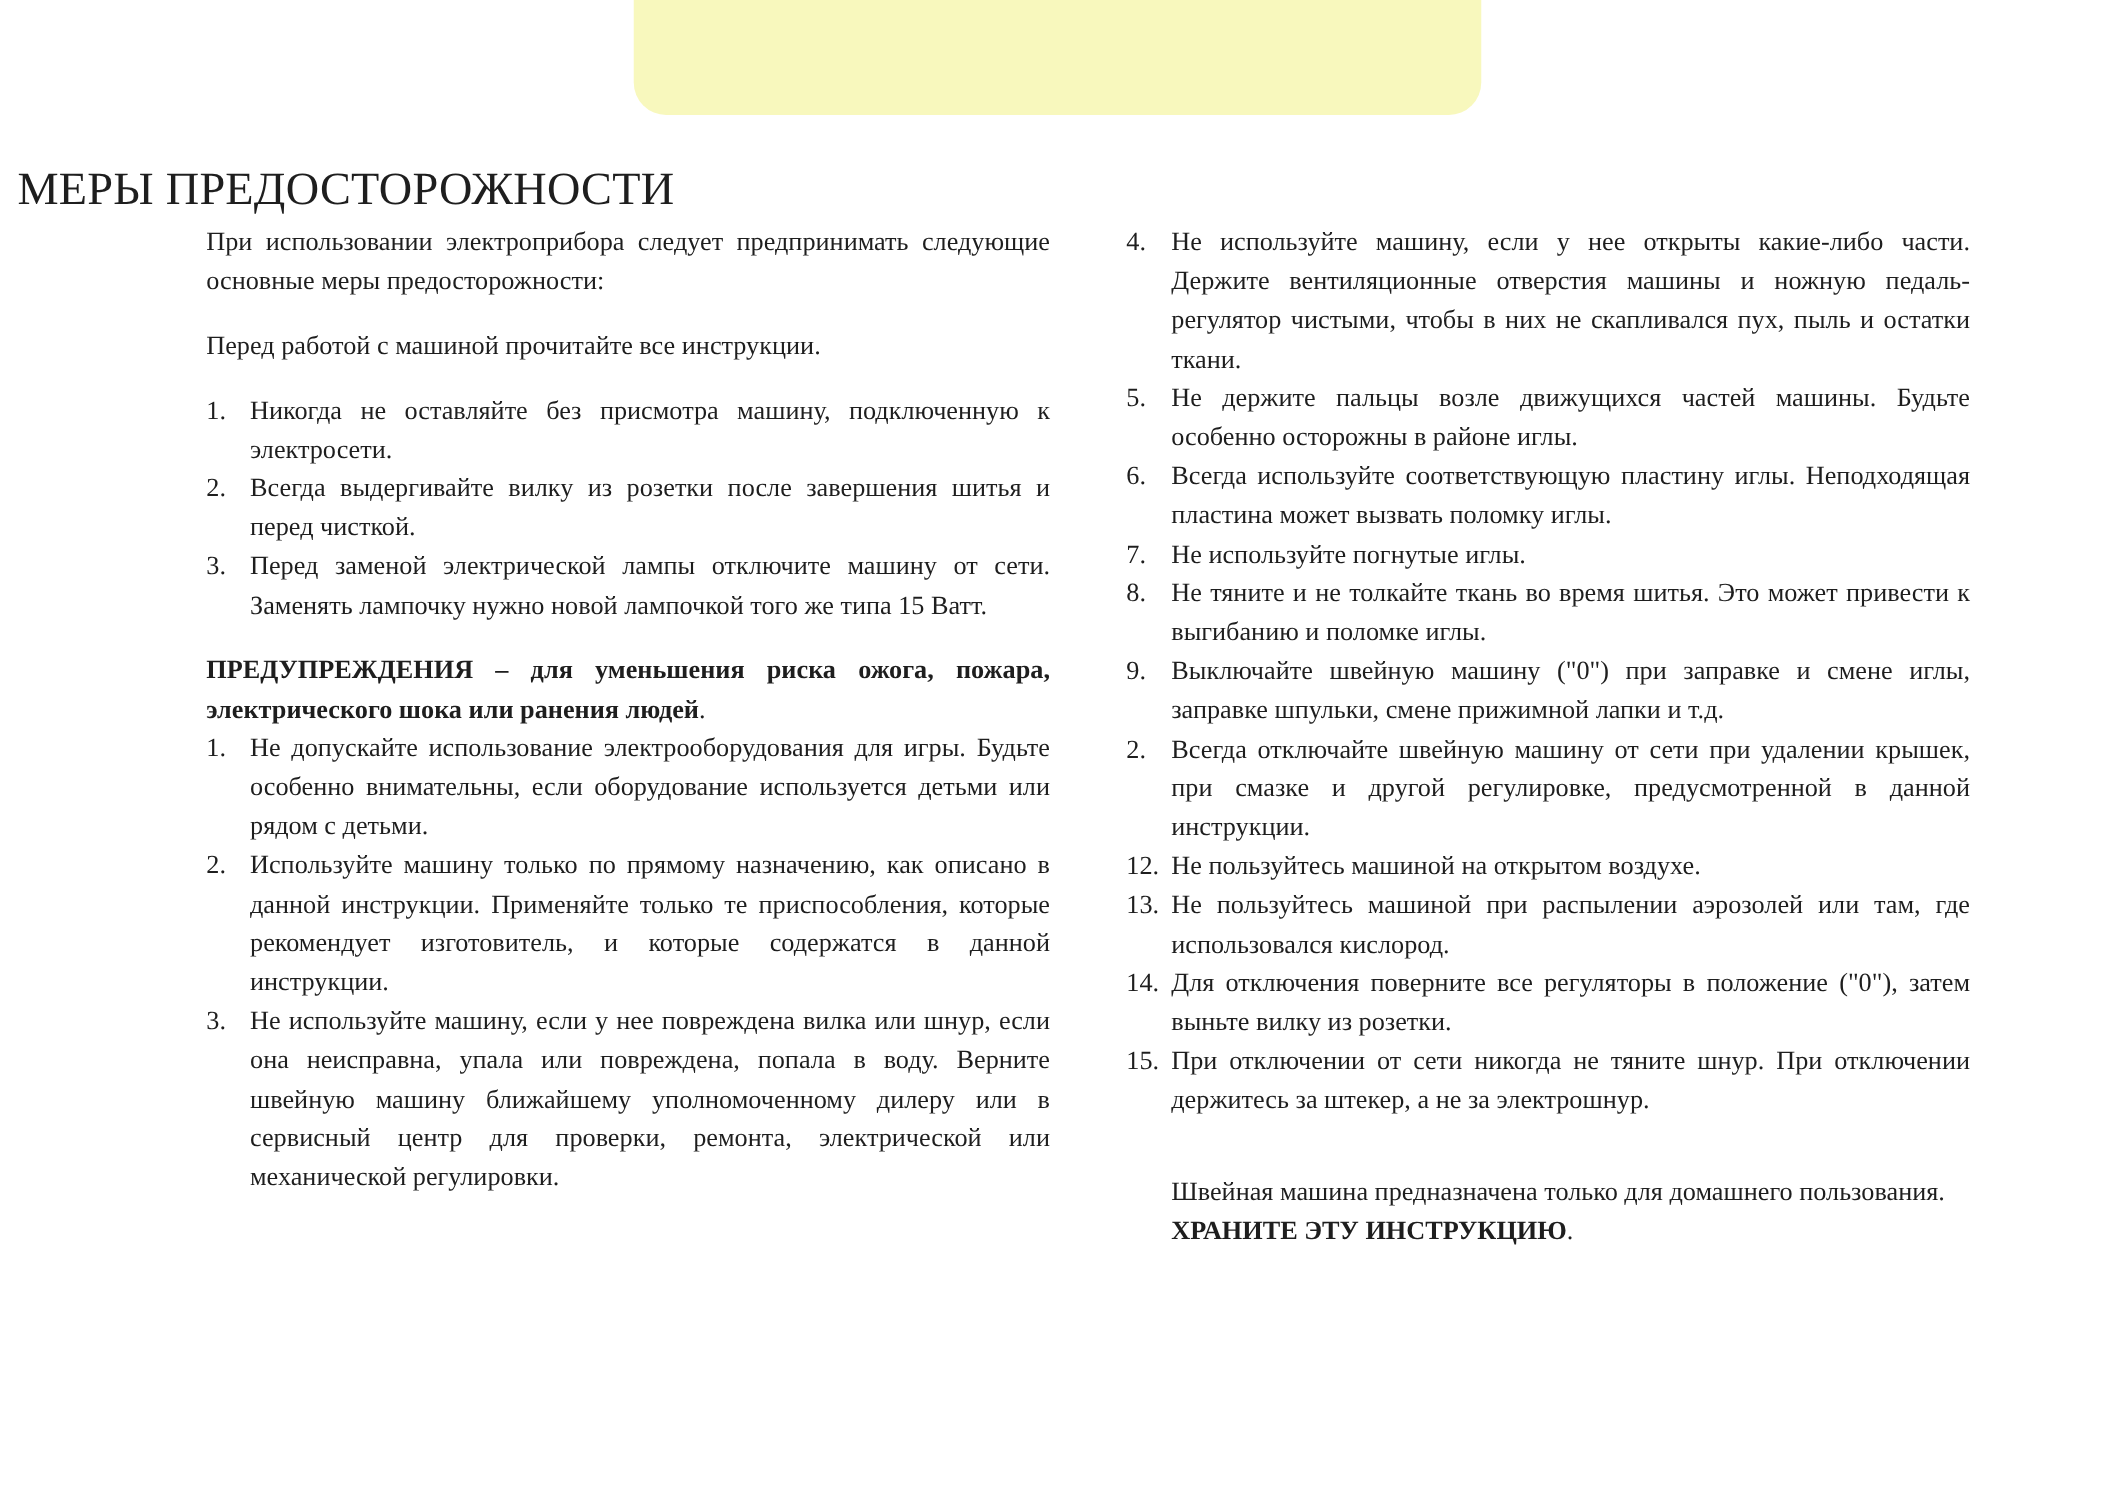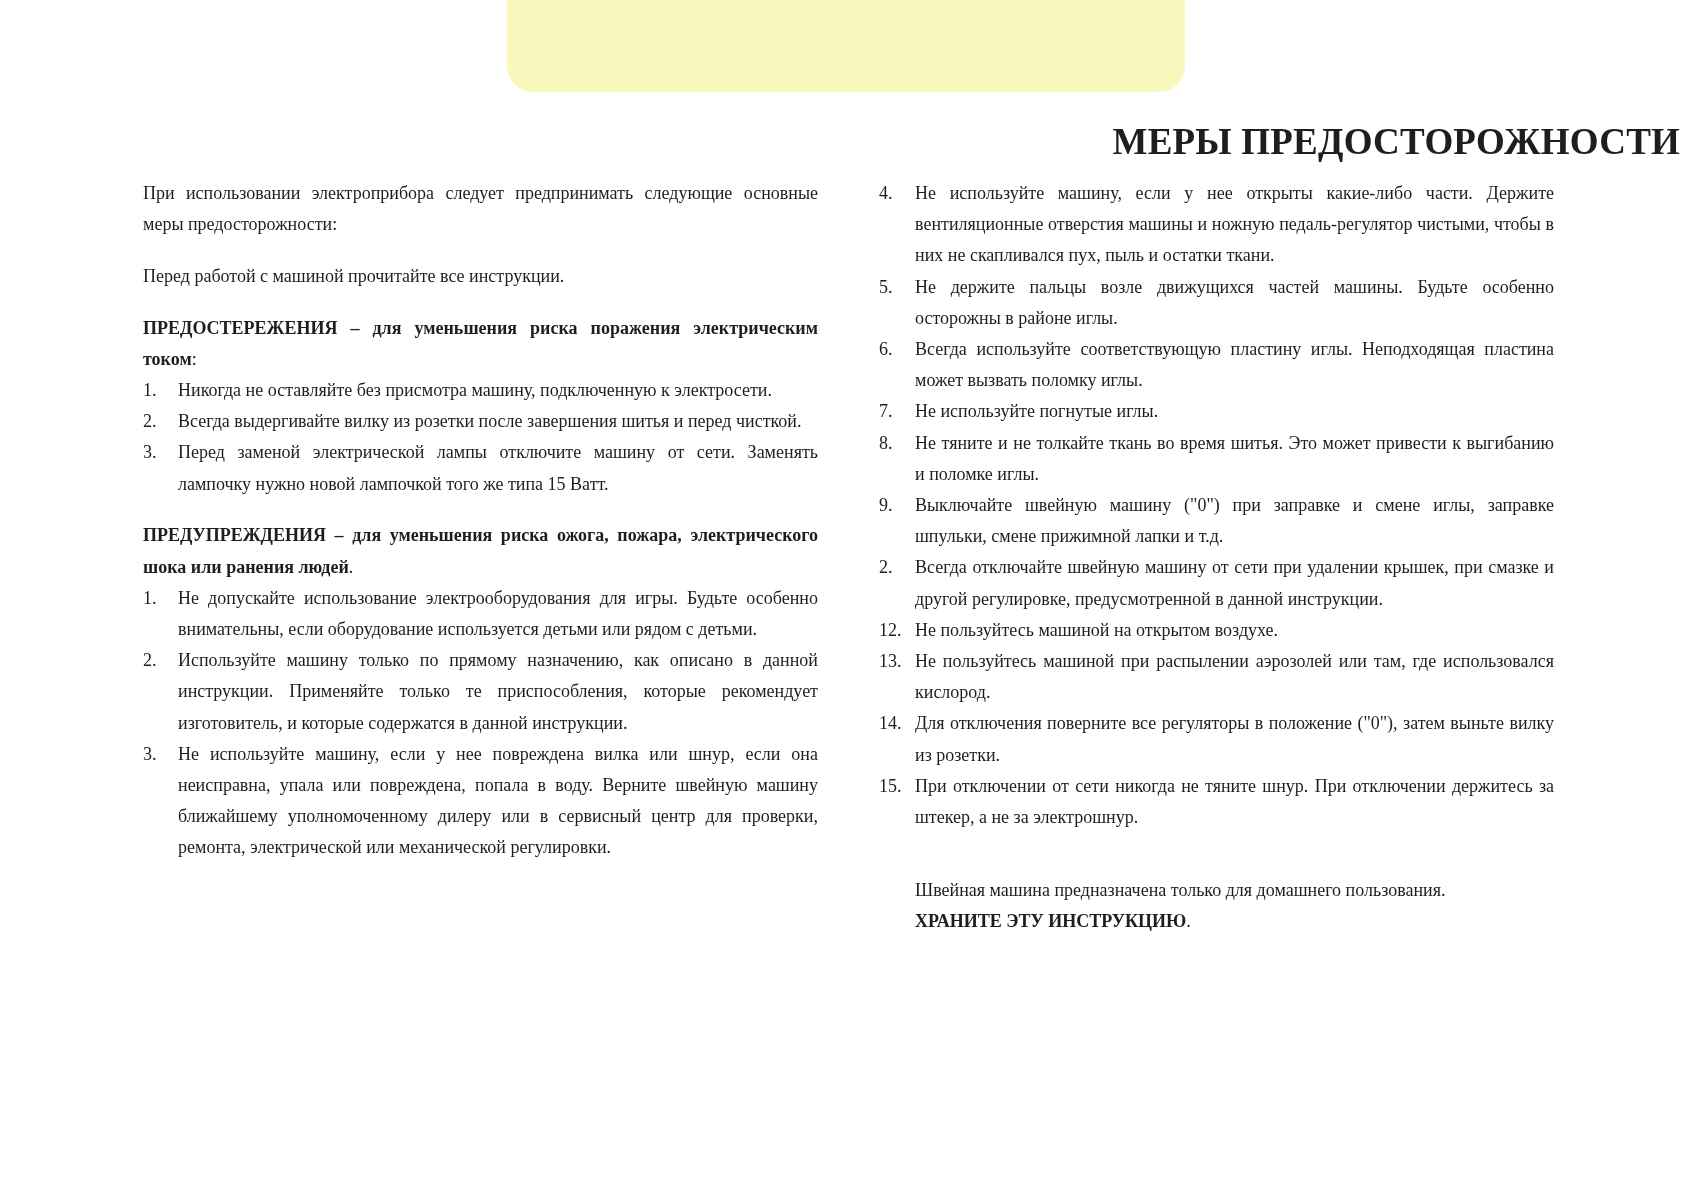--- a/index.html
+++ b/index.html
@@ -9,28 +9,29 @@
       color: #1e1e1e;
     }
     .top-tab {
       position: absolute; left: 507px; top: -10px;
       width: 678px; height: 102px;
       background: #f8f8bd;
       border-radius: 0 0 26px 26px;
     }
     .page-title {
       position: absolute; left: 0; right: 0; top: 116px;
-      text-align: right;
-      font-size: 37px; font-weight: bold; letter-spacing: 0.2px;
-      margin: 4px; line-height: 44px;
+      text-align: left;
+      font-size: 37px; font-weight: normal; letter-spacing: 0.2px;
+      margin: 14px; line-height: 44px;
     }
     .col {
       position: absolute; top: 178px;
-      font-size: 18px; line-height: 31.2px;
+      font-size: 21px; line-height: 31.2px;
       text-align: justify;
+      margin-left: 22px;
     }
     .col-left { left: 143px; width: 675px; }
     .col-right { left: 879px; width: 675px; }
     p { margin: 0; }
     .gap { height: 20.5px; }
     .gap-sm { height: 21px; }
     .bold { font-weight: bold; }
     ol.items { list-style: none; margin: 0; padding: 0; }
     ol.items li {
       position: relative; padding-left: 35px;
@@ -47,21 +48,20 @@
 
 <div class="top-tab"></div>
 
 <h1 class="page-title">МЕРЫ ПРЕДОСТОРОЖНОСТИ</h1>
 
 <div class="col col-left">
   <p>При использовании электроприбора следует предпринимать следующие основные меры предосторожности:</p>
   <div class="gap"></div>
   <p>Перед работой с машиной прочитайте все инструкции.</p>
   <div class="gap"></div>
-  <p><span class="bold">ПРЕДОСТЕРЕЖЕНИЯ – для уменьшения риска поражения электрическим током</span><span>:</span></p>
   <ol class="items">
     <li><span class="num">1.</span><span>Никогда не оставляйте без присмотра машину, подключенную к электросети.</span></li>
     <li><span class="num">2.</span><span>Всегда выдергивайте вилку из розетки после завершения шитья и перед чисткой.</span></li>
     <li><span class="num">3.</span><span>Перед заменой электрической лампы отключите машину от сети. Заменять лампочку нужно новой лампочкой того же типа 15 Ватт.</span></li>
   </ol>
   <div class="gap"></div>
   <p><span class="bold">ПРЕДУПРЕЖДЕНИЯ – для уменьшения риска ожога, пожара, электрического шока или ранения людей</span><span>.</span></p>
   <ol class="items">
     <li><span class="num">1.</span><span>Не допускайте использование электрооборудования для игры. Будьте особенно внимательны, если оборудование используется детьми или рядом с детьми.</span></li>
     <li><span class="num">2.</span><span>Используйте машину только по прямому назначению, как описано в данной инструкции. Применяйте только те приспособления, которые рекомендует изготовитель, и которые содержатся в данной инструкции.</span></li>

